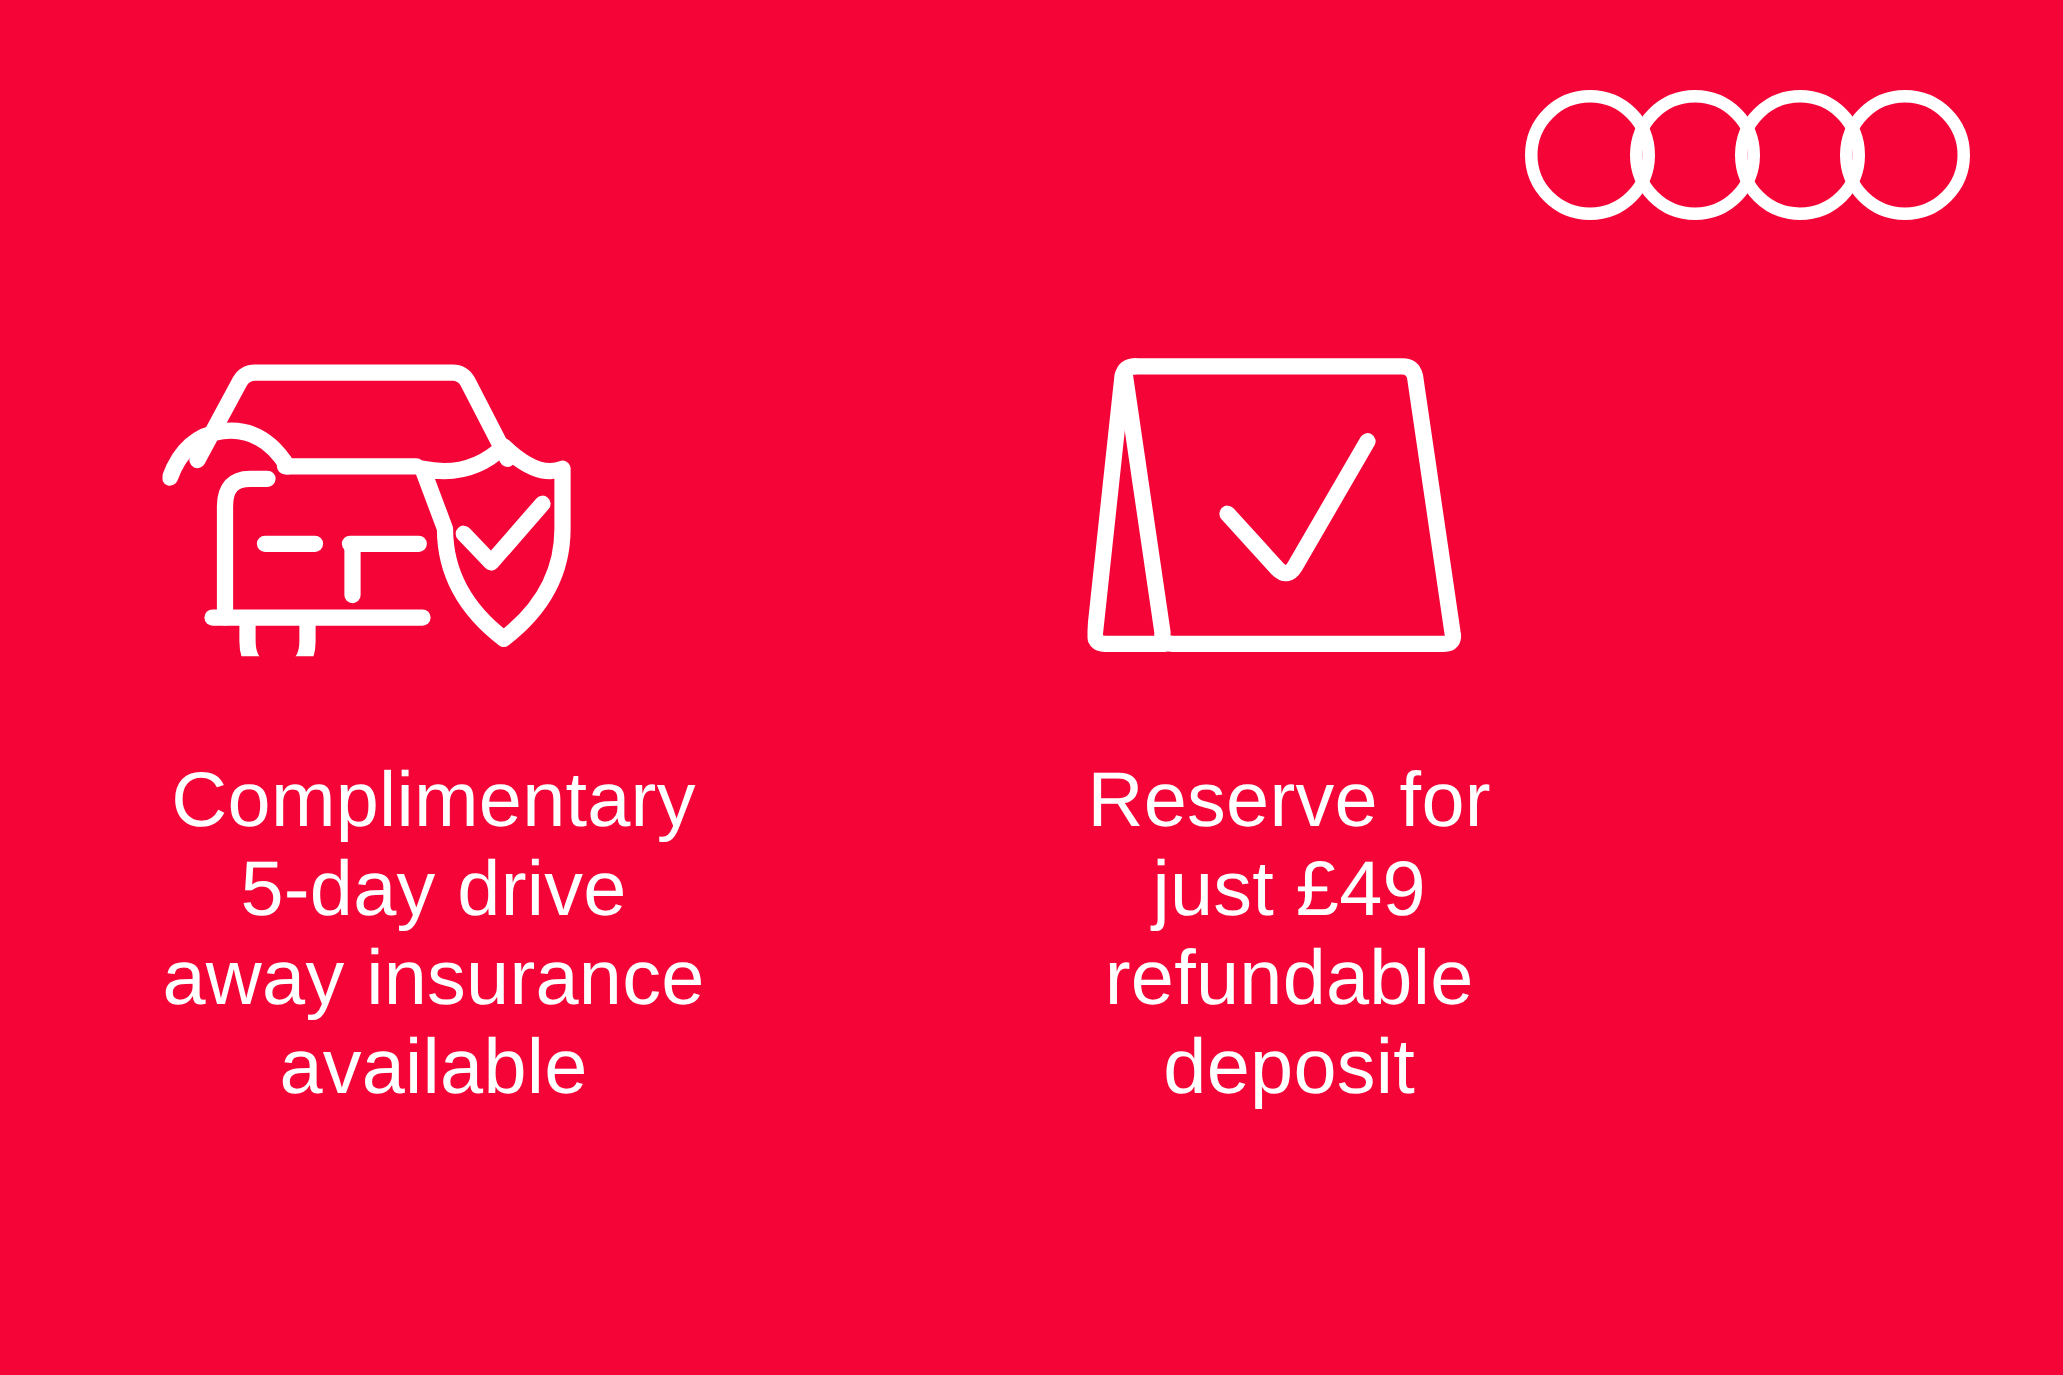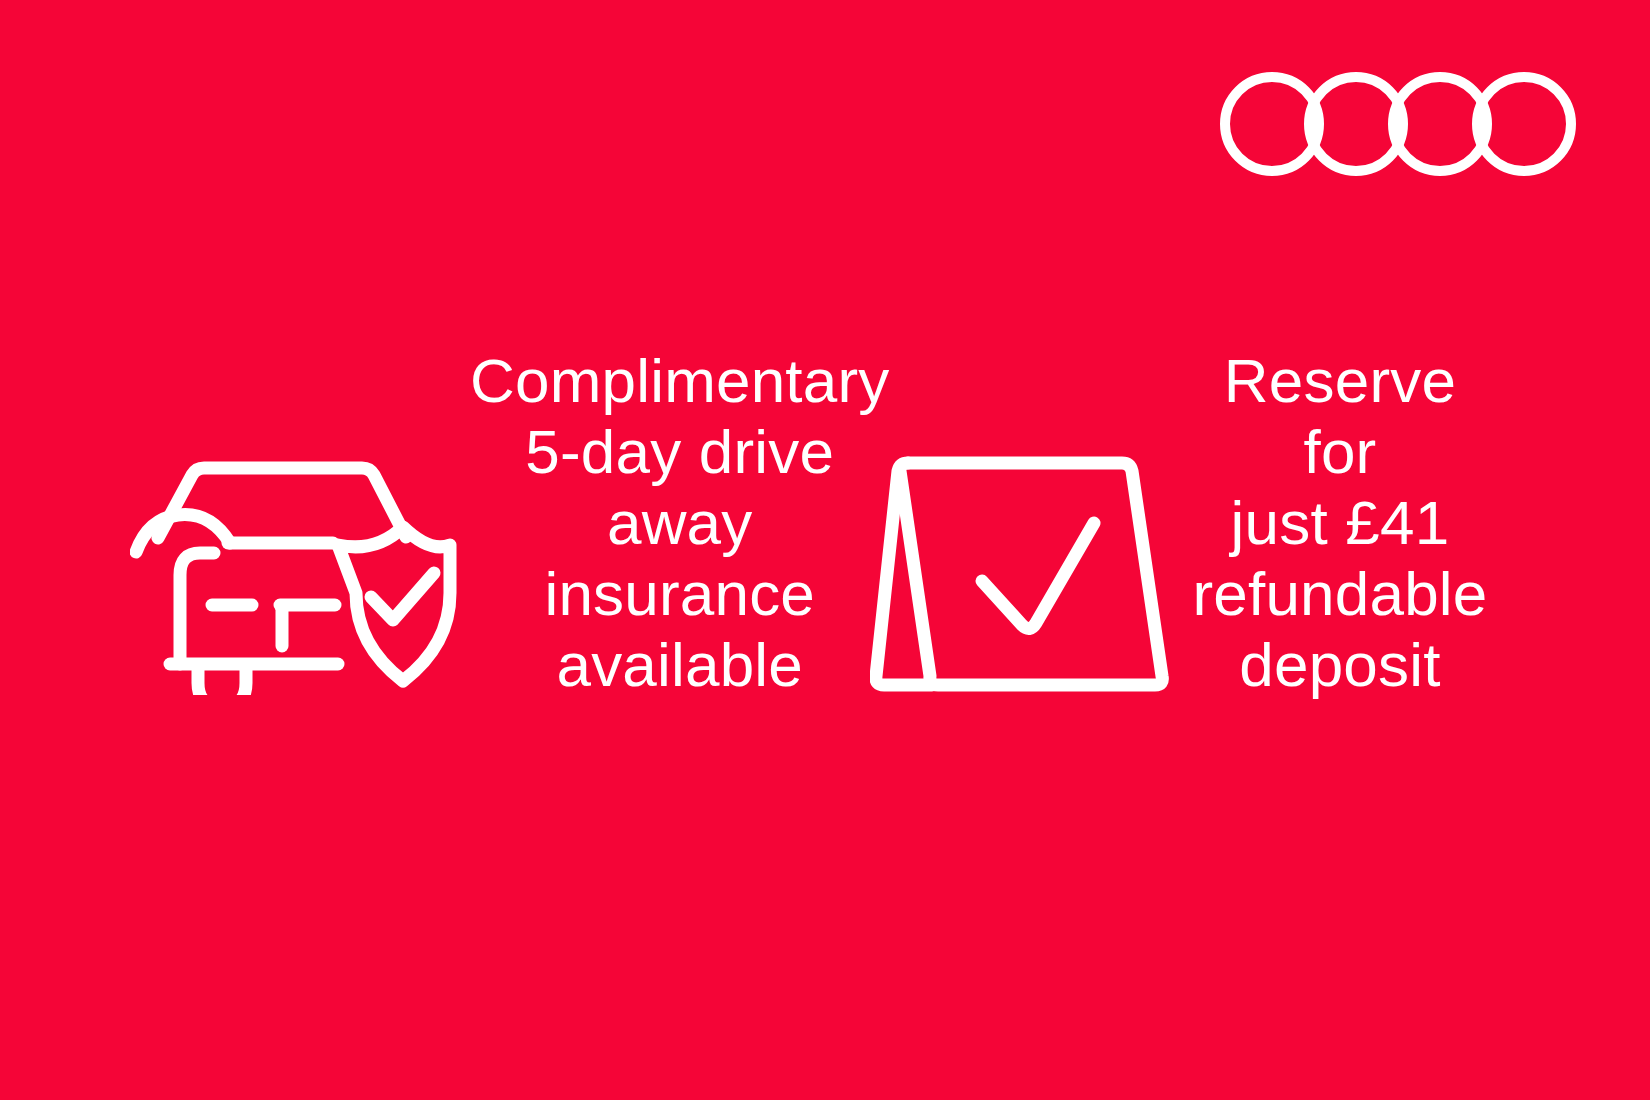--- a/index.html
+++ b/index.html
@@ -28,22 +28,22 @@
     width: 360px;
     height: 108px;
   }
 
   
   .feature {
     position: absolute;
     top: 270px;
     width: 620px;
     display: flex;
-    flex-direction: row;
-    align-items: flex-end;
+    flex-direction: column;
+    align-items: flex-start;
   }
   #feature-insurance { left: 130px; }
   #feature-deposit   { left: 870px; }
 
   .icon-wrap {
     height: 260px;
     display: flex;
     align-items: center;
     justify-content: center;
   }
@@ -118,18 +118,18 @@
           <path d="M38 18 Q30 18 28 26 L6 231 Q5 240 14 240 L62 240"></path>
 
           <path d="M38 18 L252 18 Q260 18 262 26 L292 231 Q294 240 285 240 L68 240
                    Q59 240 60 231 L30 26"></path>
 
           <path d="M112 136 L152 180 Q160 188 166 178 L224 78"></path>
         </g>
       </svg>
     </div>
     <div class="feature-caption">Reserve for
-just £41
+just £49
 refundable
 deposit</div>
   </div>
 
 </div>
 
 </body></html>

